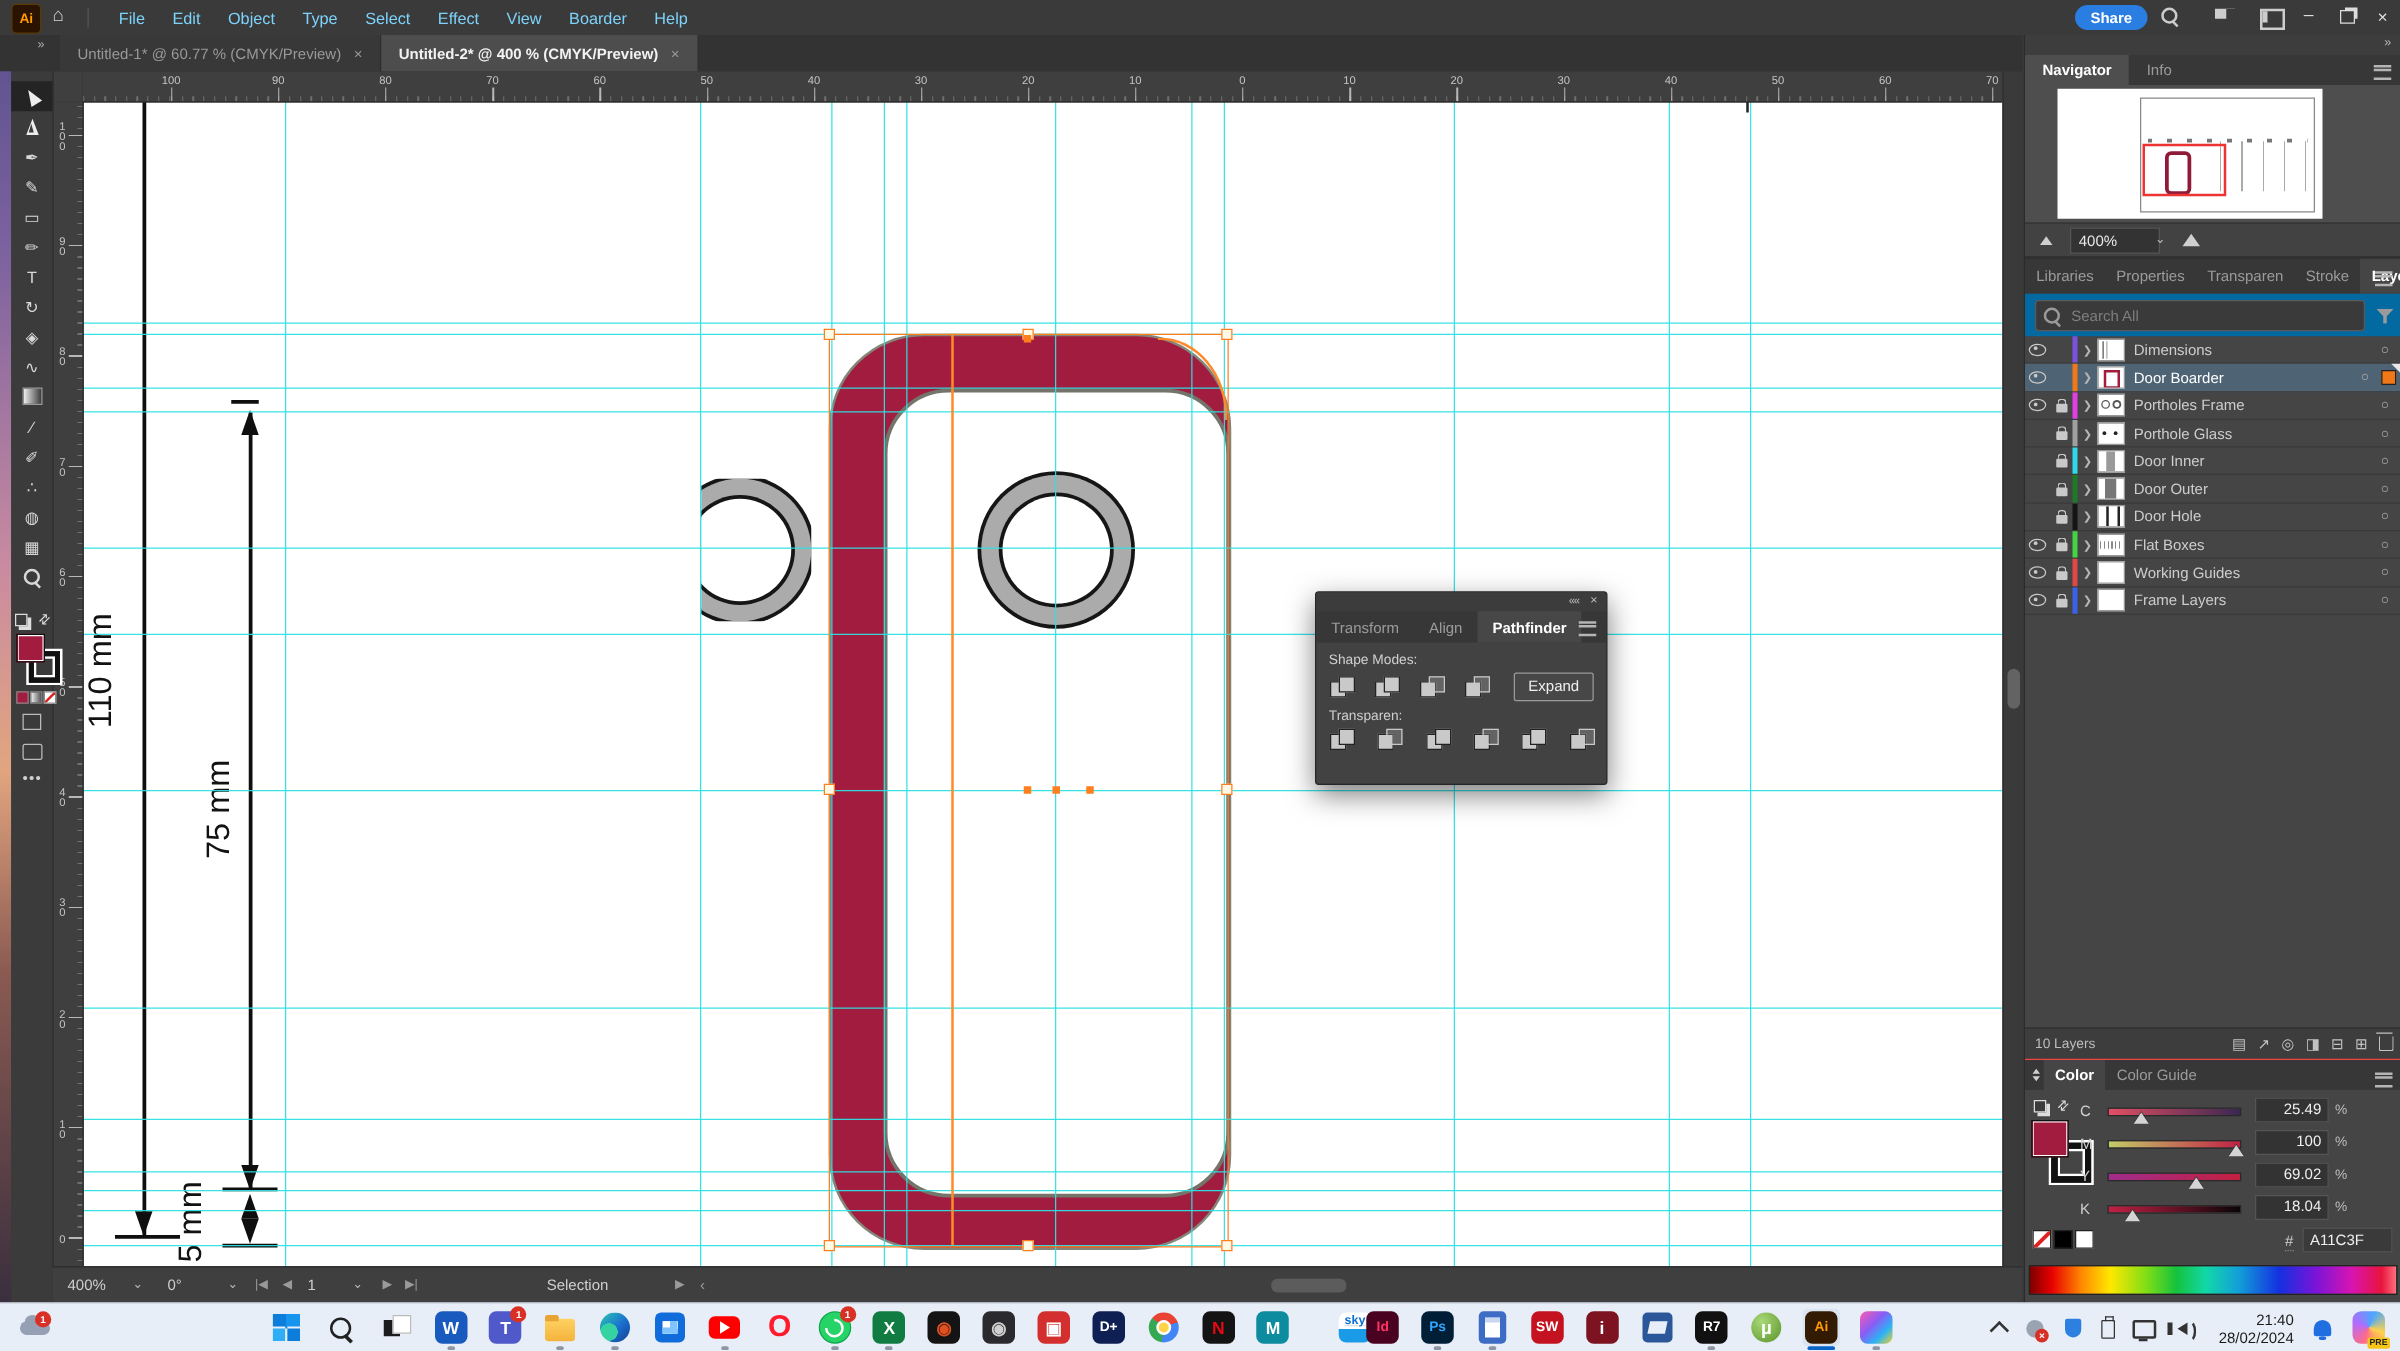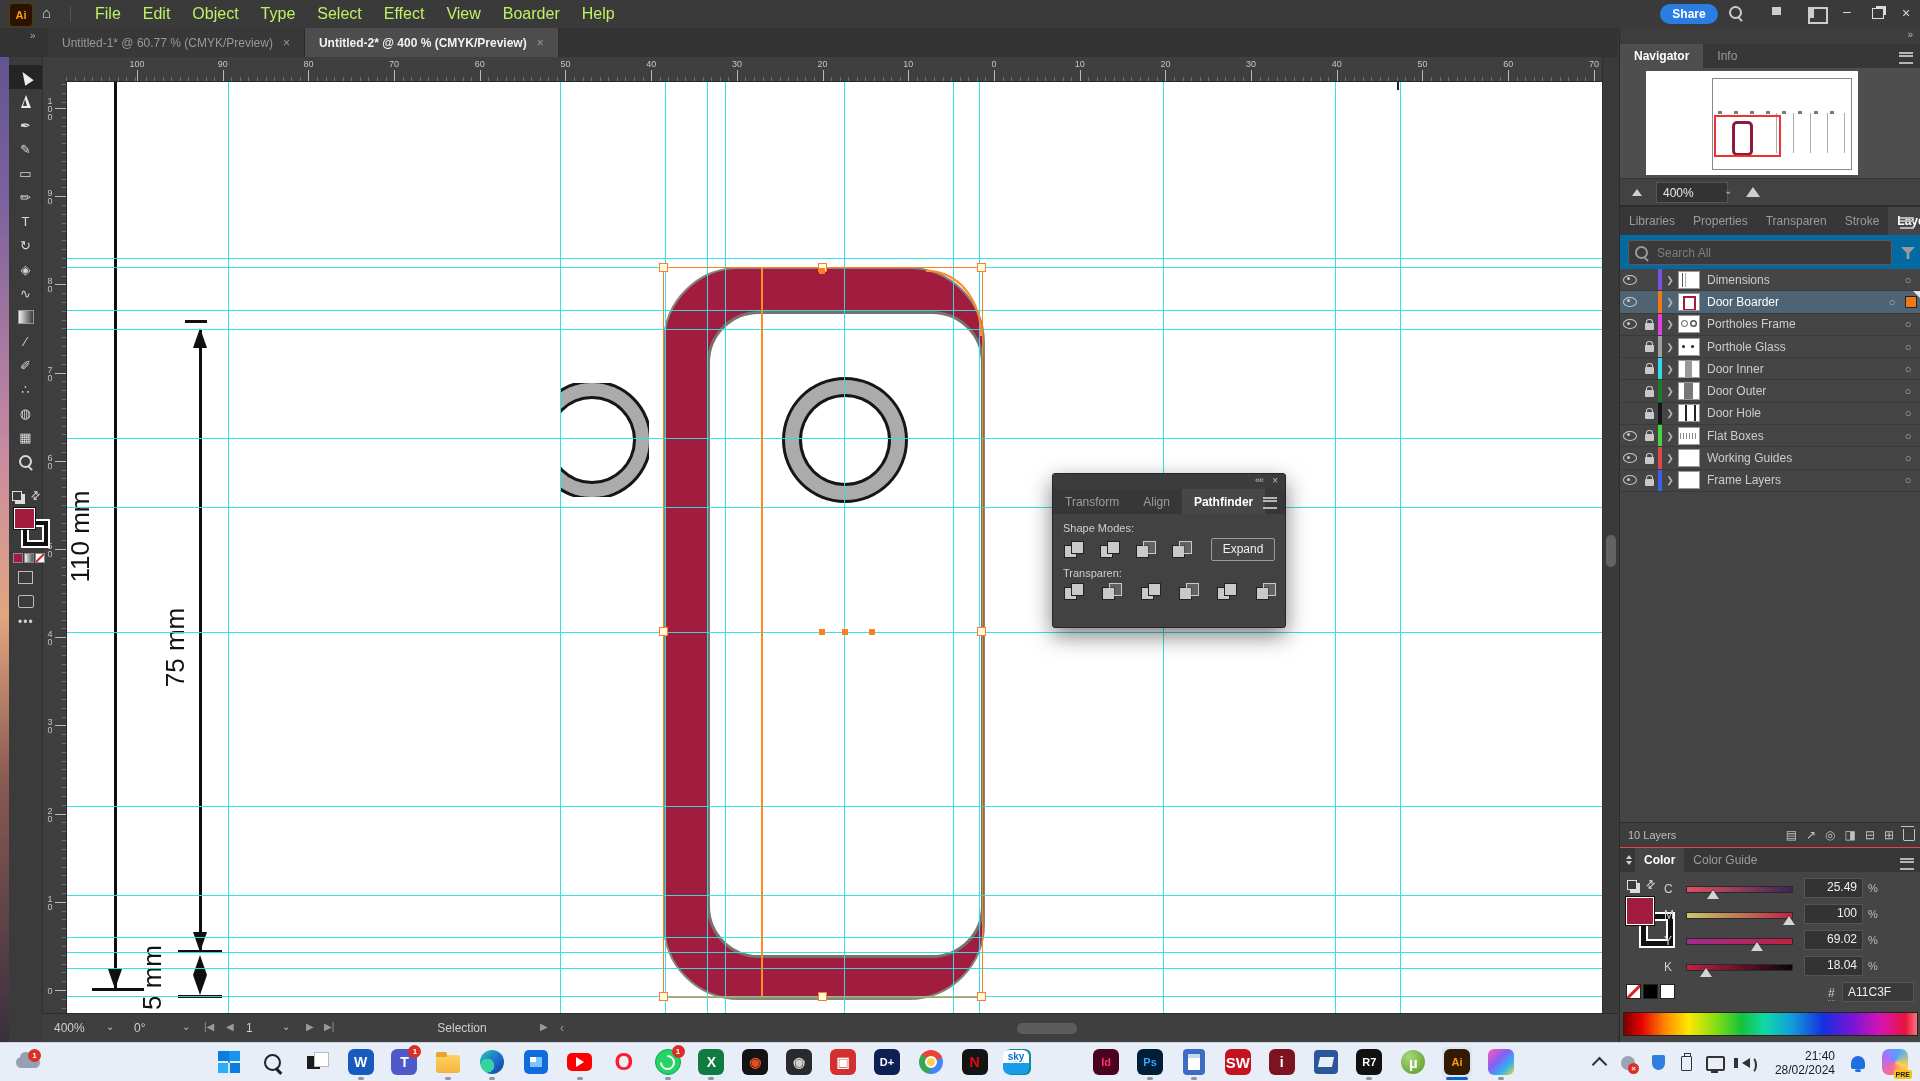--- a/index.html
+++ b/index.html
@@ -7,21 +7,21 @@
     font-family:"Liberation Sans",sans-serif;background:#3a3a3a;color:#ddd;
     -webkit-font-smoothing:antialiased}
 
   
   .titlebar{position:absolute;left:0;top:0;width:1920px;height:28px;background:#3a3a3a;z-index:40}
   .ai-logo{position:absolute;left:9px;top:3px;width:22px;height:22px;background:#2a1300;color:#ff9a00;
     font-size:11px;font-weight:bold;text-align:center;line-height:22px;border-radius:4px;border:1px solid #5a3a00}
   .home-ic{position:absolute;left:42px;top:4px;font-size:15px;color:#d6d6d6}
   .tb-sep{position:absolute;left:70px;top:6px;width:1px;height:16px;background:#555}
   #menu-items{position:absolute;left:88px;top:0;height:28px;display:flex;align-items:center;gap:8px}
-  .menu-item{font-size:16px;color:#bef264;padding:0 7px;cursor:default}
+  .menu-item{font-size:13px;color:#7dd3fc;padding:0 7px;cursor:default}
   .share-pill{position:absolute;left:1660px;top:4px;width:58px;height:20px;background:#2a7de1;color:#fff;
     font-size:12px;font-weight:bold;text-align:center;line-height:20px;border-radius:10px}
   .mag{display:inline-block;width:9px;height:9px;border:2px solid #cdcdcd;border-radius:50%;position:relative}
   .mag::after{content:"";position:absolute;width:2px;height:6px;background:#cdcdcd;left:8px;top:8px;transform:rotate(-45deg)}
   .tb-mag{position:absolute;left:1729px;top:6px}
   .ws-ic{position:absolute;left:1772px;top:7px;width:16px;height:13px;background:#cdcdcd;
     box-shadow:inset -7px -5px 0 0 #3a3a3a, inset 9px 7px 0 0 #cdcdcd}
   .panel-ic{position:absolute;left:1808px;top:7px;width:16px;height:13px;border:2px solid #cdcdcd}
   .panel-ic::after{content:"";position:absolute;left:0;top:0;width:4px;height:9px;background:#cdcdcd}
   .win-min{position:absolute;left:1843px;top:3px;font-size:14px;color:#ddd}
@@ -886,38 +886,38 @@
         </div>
         <div class="tb-ic" style="left: 915.76px;">
           <span class="ic-chrome"></span>
         </div>
         <div class="tb-ic" style="left: 959.62px;">
           <span class="ic-sq" style="background: rgb(20, 20, 20); color: rgb(229, 9, 20); font-size: 14px;">N</span>
         </div>
         <div class="tb-ic" style="left: 1003.48px;">
           <span class="ic-sq" style="background: rgb(12, 140, 158); color: rgb(255, 255, 255); font-size: 14px;">M</span>
         </div>
-        <div class="tb-ic" style="left: 1001px; text-decoration: underline;">
+        <div class="tb-ic" style="left: 1069px; text-decoration: underline;">
           <span class="ic-sky">sky</span>
         </div>
         <div class="tb-ic" style="left: 1091.2px;">
           <span class="ic-sq" style="background: rgb(73, 2, 31); color: rgb(255, 51, 102); font-size: 11px;">Id</span>
         </div>
         <div class="tb-ic" style="left: 1135.06px;">
           <span class="ic-sq" style="background: rgb(0, 30, 54); color: rgb(49, 168, 255); font-size: 11px;">Ps</span>
           <span class="run-dash"></span>
         </div>
         <div class="tb-ic" style="left: 1178.92px;">
           <span class="ic-calc">
             <i></i>
           </span>
           <span class="run-dash"></span>
         </div>
         <div class="tb-ic" style="left: 1222.78px;">
-          <span class="ic-sq" style="background: rgb(196, 18, 32); color: rgb(255, 255, 255); font-size: 15px;">SW</span>
+          <span class="ic-sq" style="background: rgb(196, 18, 32); color: rgb(255, 255, 255); font-size: 11px;">SW</span>
         </div>
         <div class="tb-ic" style="left: 1266.64px;">
           <span class="ic-sq" style="background: rgb(125, 18, 32); color: rgb(255, 255, 255); font-size: 14px;">i</span>
         </div>
         <div class="tb-ic" style="left: 1310.5px;">
           <span class="ic-scan">
             <i></i>
           </span>
         </div>
         <div class="tb-ic" style="left: 1354.36px;">

